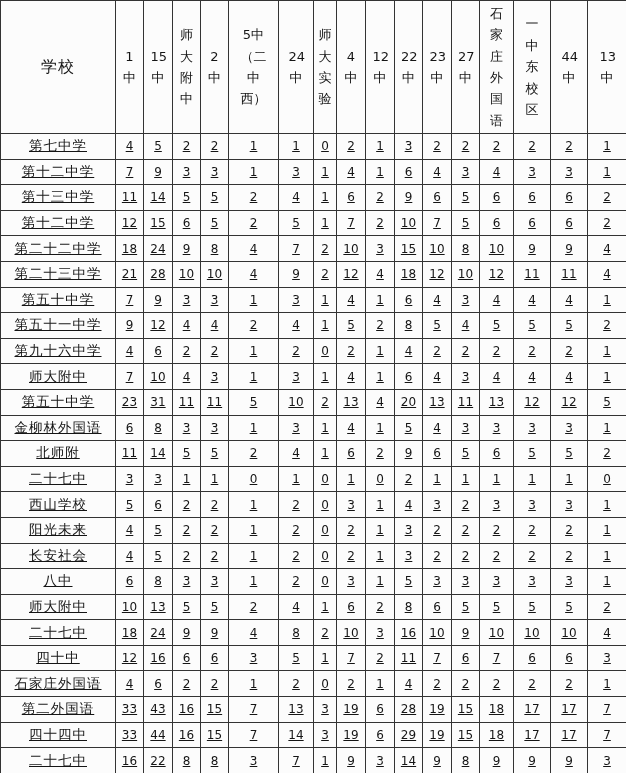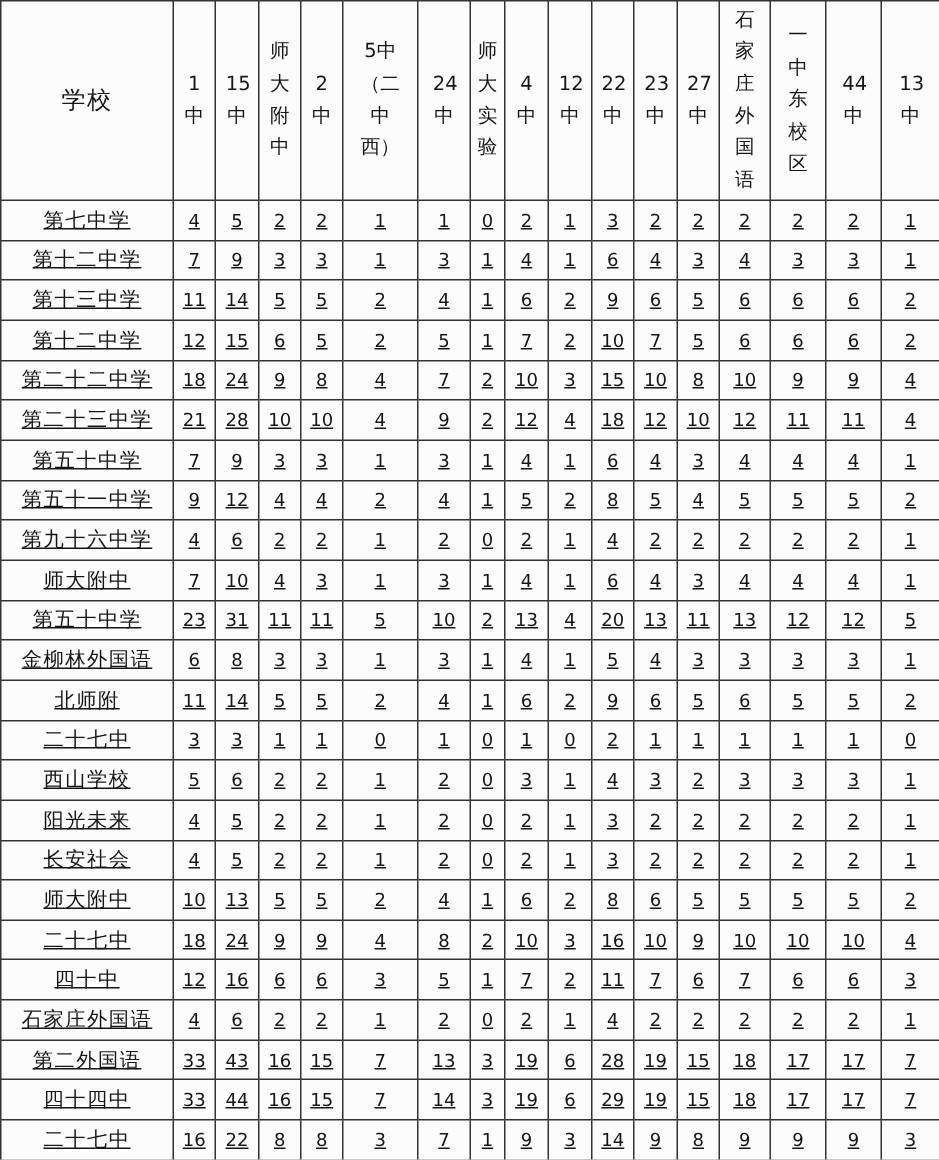--- a/index.html
+++ b/index.html
@@ -418,20 +418,39 @@
           <td class="value-cell">1</td>
           <td class="value-cell">3</td>
           <td class="value-cell">2</td>
           <td class="value-cell">2</td>
           <td class="value-cell">2</td>
           <td class="value-cell">2</td>
           <td class="value-cell">2</td>
           <td class="value-cell">1</td>
         </tr>
         <tr>
+          <td class="school-name-cell">八中</td>
+          <td class="value-cell">6</td>
+          <td class="value-cell">8</td>
+          <td class="value-cell">3</td>
+          <td class="value-cell">3</td>
+          <td class="value-cell">1</td>
+          <td class="value-cell">2</td>
+          <td class="value-cell">0</td>
+          <td class="value-cell">3</td>
+          <td class="value-cell">1</td>
+          <td class="value-cell">5</td>
+          <td class="value-cell">3</td>
+          <td class="value-cell">3</td>
+          <td class="value-cell">3</td>
+          <td class="value-cell">3</td>
+          <td class="value-cell">3</td>
+          <td class="value-cell">1</td>
+        </tr>
+        <tr>
           <td class="school-name-cell">师大附中</td>
           <td class="value-cell">10</td>
           <td class="value-cell">13</td>
           <td class="value-cell">5</td>
           <td class="value-cell">5</td>
           <td class="value-cell">2</td>
           <td class="value-cell">4</td>
           <td class="value-cell">1</td>
           <td class="value-cell">6</td>
           <td class="value-cell">2</td>

